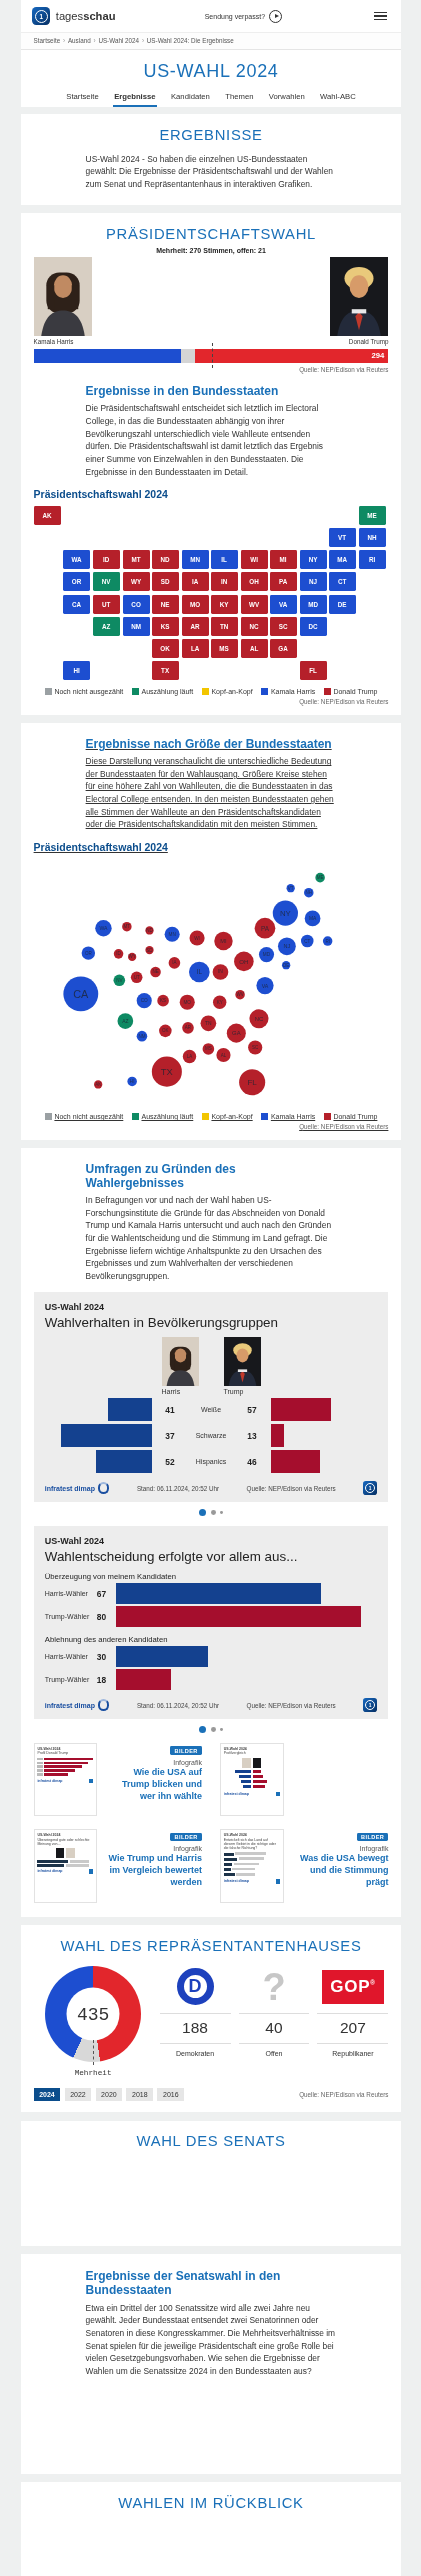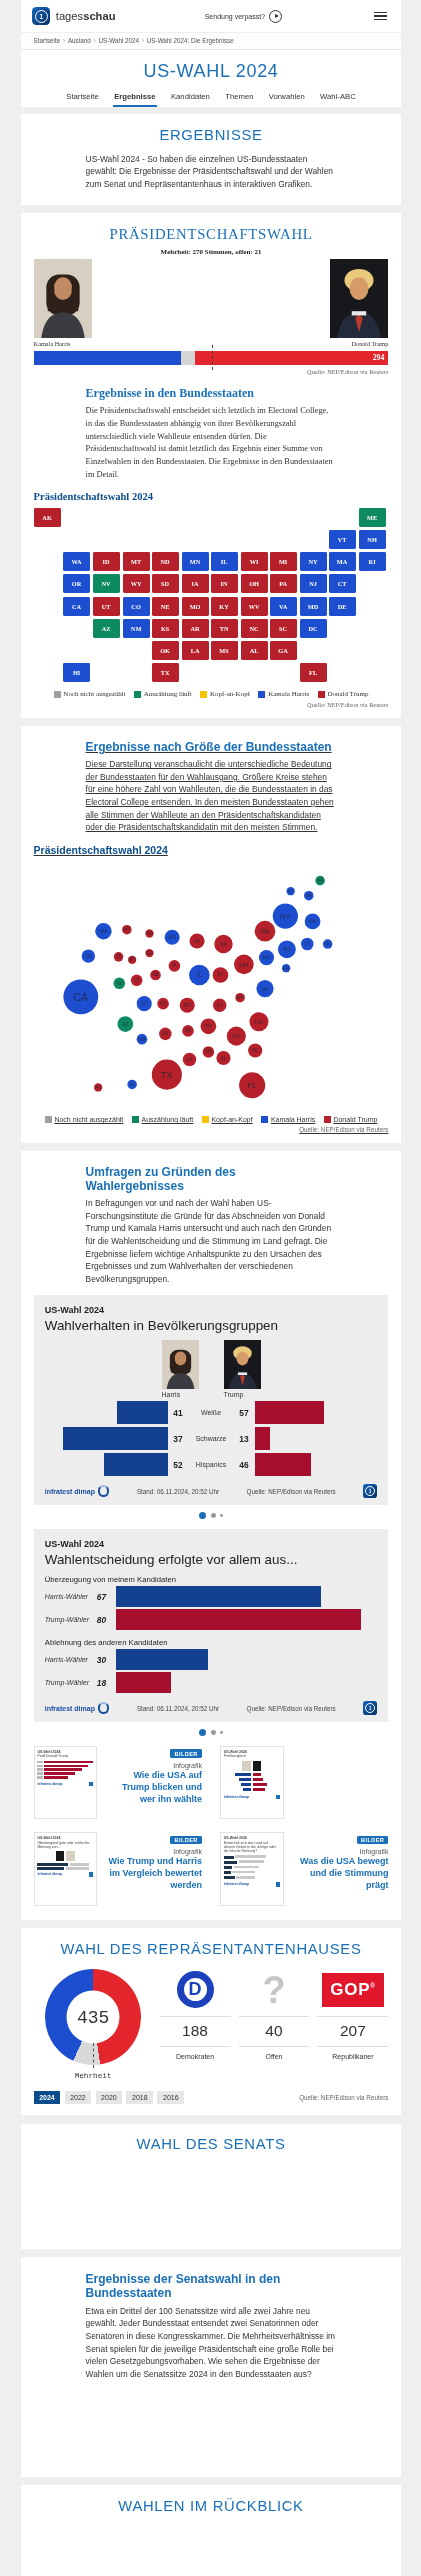--- a/index.html
+++ b/index.html
@@ -55,28 +55,28 @@
   .bubblemap{margin:0 12.6px;}
   .bubblemap svg{display:block;width:100%;height:auto;}
   
   .chart-card{background:#ededed;margin:7px 12.6px 4.2px 12.6px;padding:9.8px 11.2px 7px 11.2px;}
   .cc-kicker{font-size:9px;font-weight:bold;color:#222;}
   .cc-title{font-size:13.4px;color:#222;margin:2.8px 0 7px 0;font-weight:400;}
   .cc-photos{display:flex;justify-content:center;gap:25px;margin:2.8px 0 1.4px 0;}
   .cc-photo{width:37px;height:49px;overflow:hidden;}
   .cc-photo svg{display:block;width:100%;height:100%;}
   .cc-photo-label{font-size:7px;color:#333;margin-top:2.1px;}
-  .demo-row{display:flex;align-items:center;margin:3.5px 0;height:22.5px;}
+  .demo-row{display:flex;align-items:center;margin:3.5px 0;height:22.5px;gap:8px;}
   .demo-left{flex:1;display:flex;justify-content:flex-end;}
   .demo-right{flex:1;display:flex;justify-content:flex-start;}
   .demo-bar{height:22.5px;}
   .demo-num{width:21px;text-align:center;font-size:8.4px;font-weight:bold;color:#222;flex:0 0 auto;}
   .demo-label{width:45px;text-align:center;font-size:7px;color:#333;flex:0 0 auto;}
   .grp-label{font-size:7.7px;color:#222;margin:8.4px 0 2.8px 0;}
-  .dec-row{display:flex;align-items:center;margin:2.8px 0;height:20px;font-style:italic;}
+  .dec-row{display:flex;align-items:center;margin:2.8px 0;height:20px;}
   .dec-label{width:52px;font-size:7px;color:#333;flex:0 0 auto;}
   .dec-num{width:19.7px;font-size:8.4px;font-weight:bold;color:#222;flex:0 0 auto;}
   .dec-bar{height:21px;}
   .cc-footer{display:flex;align-items:center;justify-content:space-between;margin-top:8.4px;font-size:6.3px;color:#444;}
   .ifd{font-size:7px;font-weight:bold;color:#1a4fa0;display:flex;align-items:center;gap:2.8px;}
   .ifd .ring{width:7.7px;height:7.7px;border-radius:50%;border:2.1px solid #1a4fa0;border-top-color:#9db7dd;display:inline-block;}
   .dots{display:flex;justify-content:center;align-items:center;gap:4.9px;margin:7px 0 9.8px 0;}
   .dot{border-radius:50%;background:#999;cursor:pointer;}
   .dot.d0{width:7px;height:7px;background:#1a70b8;}
   .dot.d1{width:4.9px;height:4.9px;}
@@ -157,21 +157,21 @@
           <div class="tab">Wahl-ABC</div>
         </div>
     </div>
   </div>
 
   <div class="card" style="padding-bottom:4.2px;">
     <h2 class="sec-title">ERGEBNISSE</h2>
     <p class="body-text">US-Wahl 2024 - So haben die einzelnen US-Bundesstaaten gewählt: Die Ergebnisse der Präsidentschaftswahl und der Wahlen zum Senat und Repräsentantenhaus in interaktiven Grafiken.</p>
   </div>
 
-  <div class="card" style="padding-bottom:2.8px;font-family:Liberation Serif, serif;">
+  <div class="card" style="padding-bottom:2.8px;">
     <h2 class="sec-title">PRÄSIDENTSCHAFTSWAHL</h2>
     <div class="maj-note">Mehrheit: 270 Stimmen, offen: 21</div>
     <div class="cands">
       <div class="cand">
         <div class="photo" id="photo-harris">
             <svg viewBox="0 0 80 112" preserveAspectRatio="none" xmlns="http://www.w3.org/2000/svg">
     <rect width="80" height="112" fill="#d8cfc3"></rect>
     <rect x="17" y="22" width="46" height="58" rx="18" fill="#2e2119"></rect>
     <ellipse cx="40" cy="42" rx="13" ry="16" fill="#c08a62"></ellipse>
     <rect x="19" y="40" width="9" height="34" fill="#2e2119"></rect>

